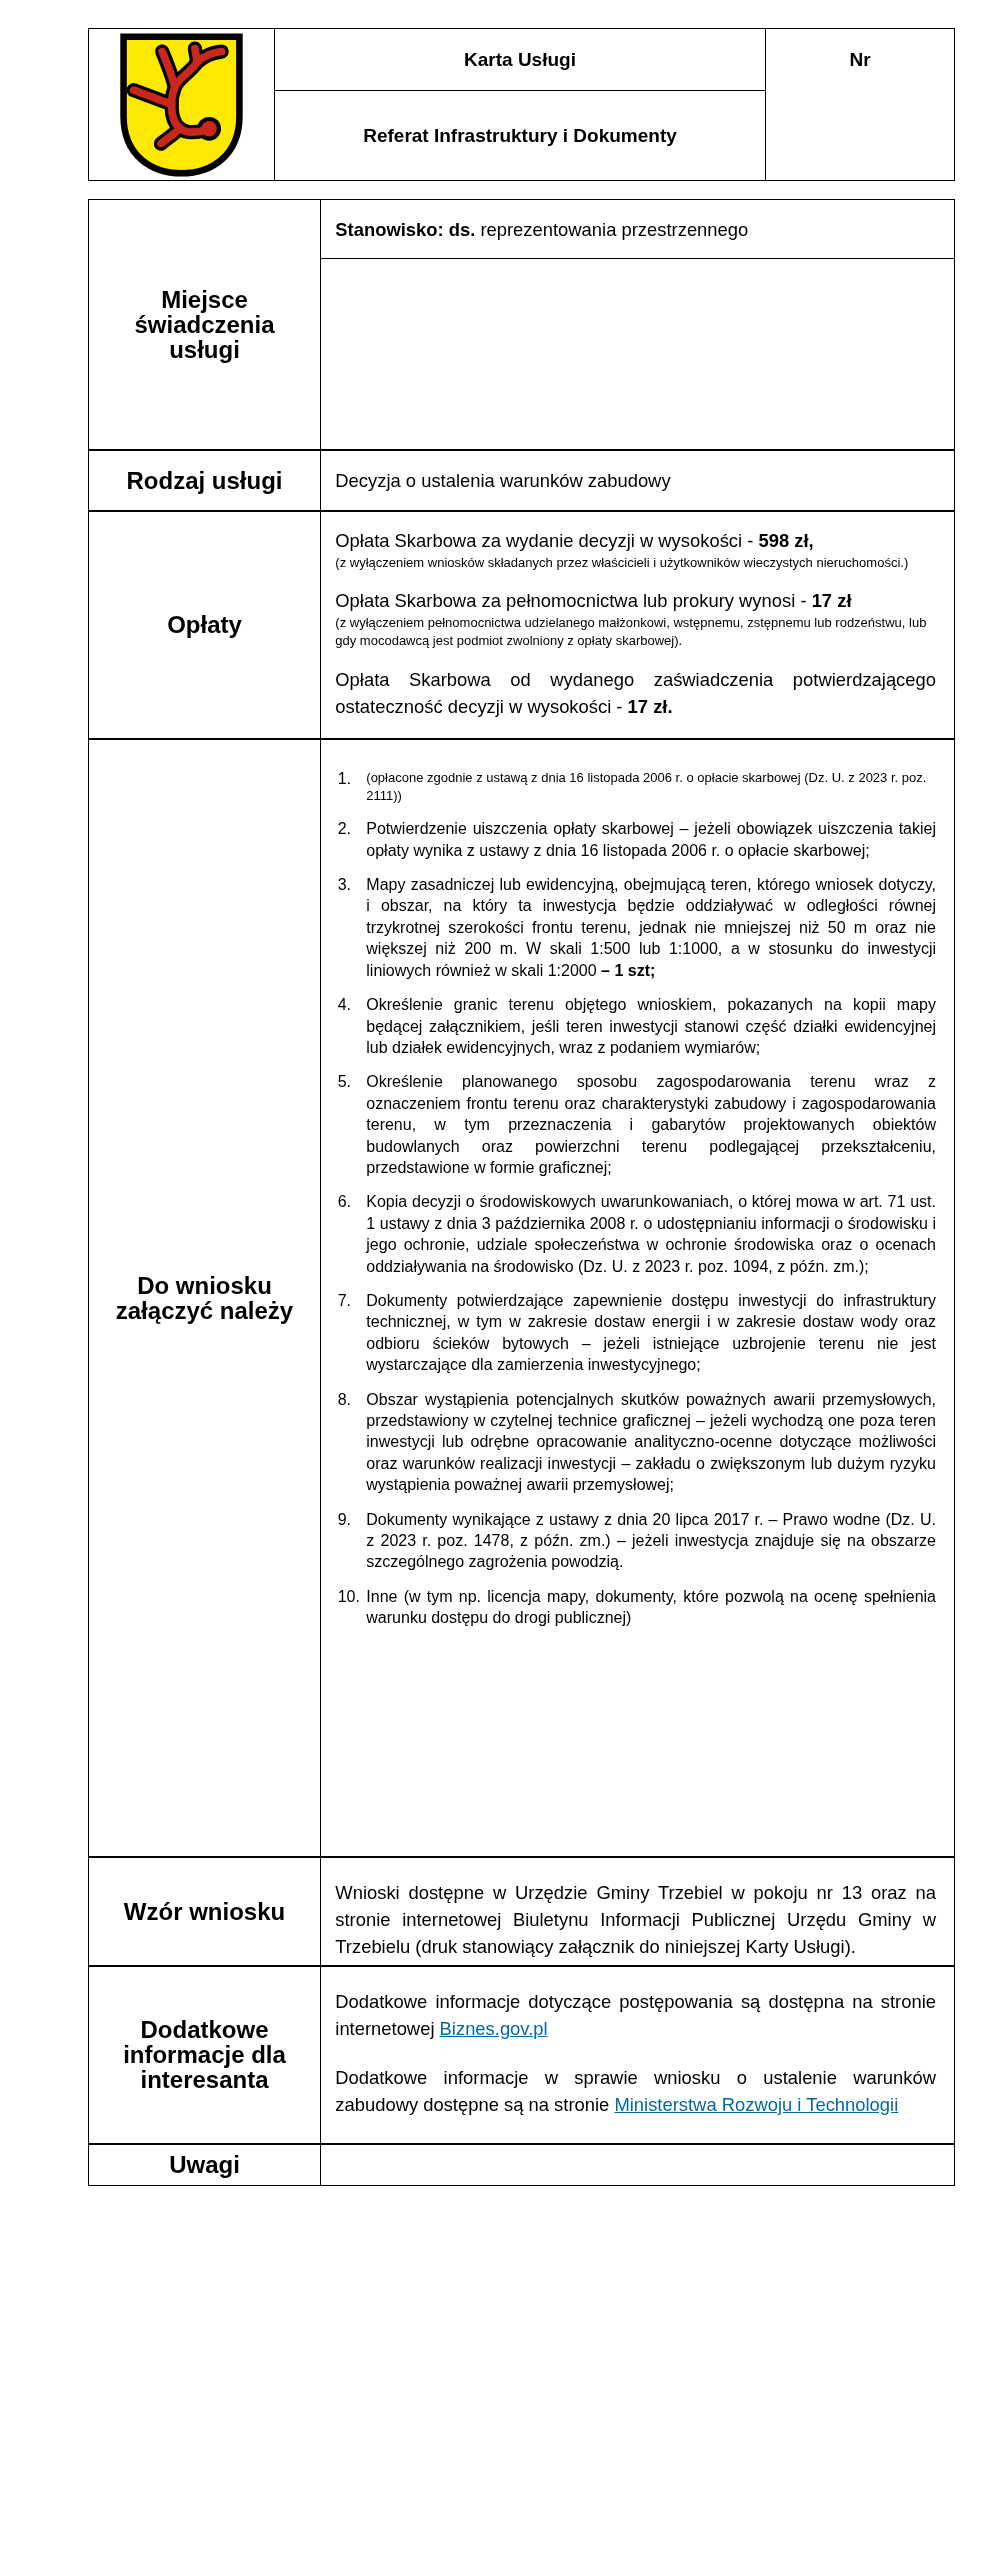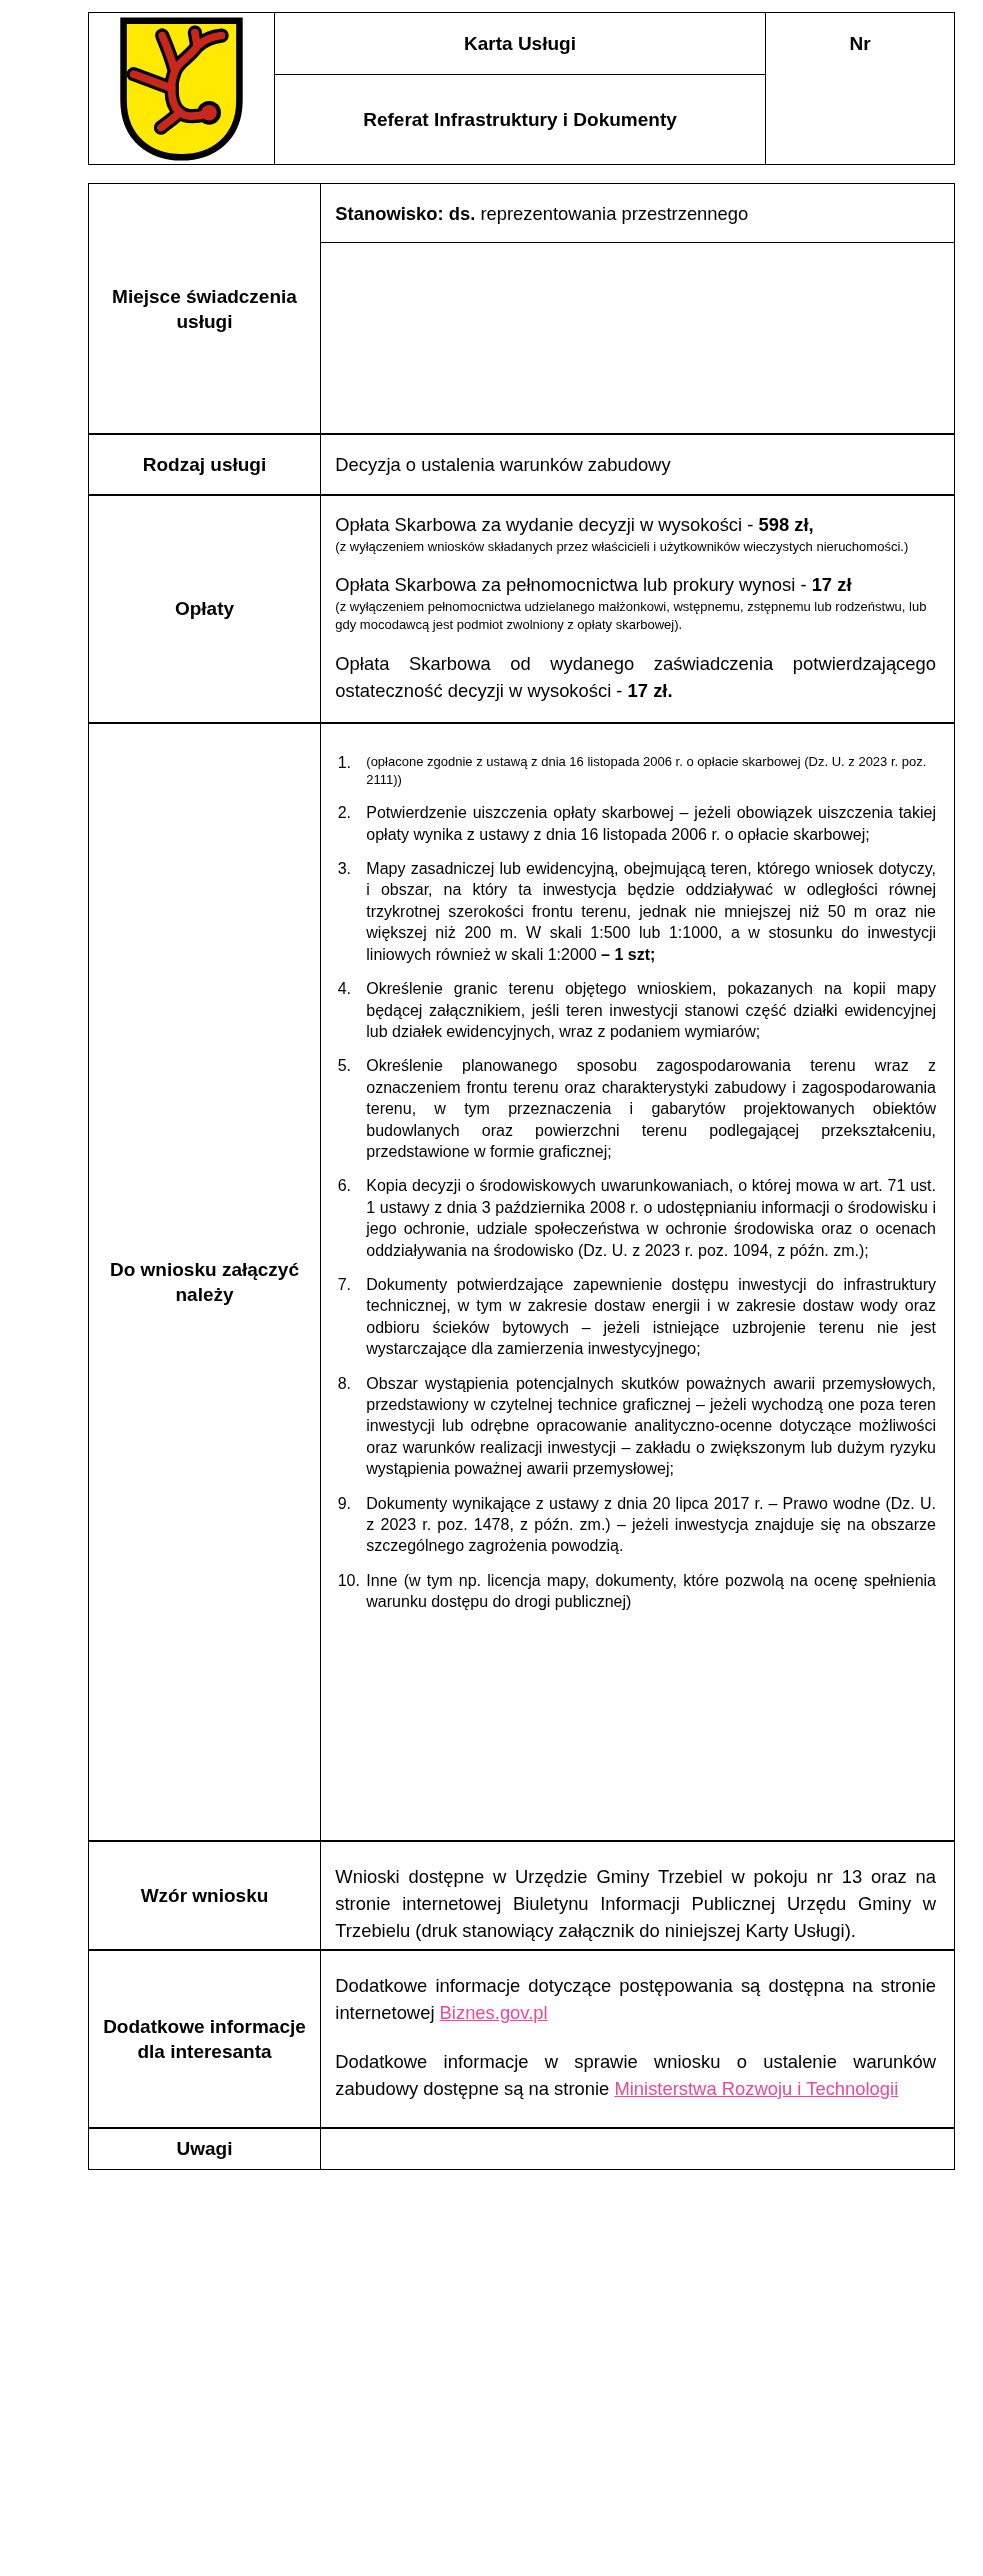--- a/index.html
+++ b/index.html
@@ -1,34 +1,34 @@
 <!DOCTYPE html>
 <html lang="pl" style="font-size:9.5px"><head>
 <meta charset="utf-8">
 <title>Karta Usługi</title>
 <style>
   html,body{margin:0;padding:0;}
   body{
     width:984px;height:2576px;position:relative;background:#ffffff;color:#000;
     font-family:"Liberation Sans","DejaVu Sans",sans-serif;overflow:hidden;
   }
-  .doc{position:absolute;left:59px;top:12px;width:867px;padding-left:29px;}
+  .doc{position:absolute;left:59px;top:28px;width:867px;padding-left:29px;}
 
   
   .htable{display:grid;grid-template-columns:186px 490px 1fr;grid-template-rows:62px 89px;border:1.8px solid #000;background:#fff;}
   .crest-cell{grid-column:1;grid-row:1/3;border-right:1.8px solid #000;display:flex;align-items:center;justify-content:center;}
   .title-cell{grid-column:2;grid-row:1;border-bottom:1.8px solid #000;display:flex;align-items:center;justify-content:center;font-weight:bold;font-size:19px;}
   .dept-cell{grid-column:2;grid-row:2;display:flex;align-items:center;justify-content:center;font-weight:bold;font-size:19px;}
   .nr-cell{grid-column:3;grid-row:1/3;border-left:1.8px solid #000;display:flex;justify-content:center;align-items:flex-start;padding-top:20px;font-weight:bold;font-size:19px;}
 
   
   .mtable{margin-top:18.4px;border:1.8px solid #000;background:#fff;}
   .row{display:grid;grid-template-columns:232px 1fr;border-top:2.4px solid #000;}
   .row:first-child{border-top:none;}
-  .lbl{border-right:1.8px solid #000;display:flex;align-items:center;justify-content:center;text-align:center;font-weight:bold;font-size:19px;line-height:25px;padding:4.8px 7.1px;box-sizing:border-box;}
+  .lbl{border-right:1.8px solid #000;display:flex;align-items:center;justify-content:center;text-align:center;font-weight:bold;font-size:24px;line-height:25px;padding:4.8px 7.1px;box-sizing:border-box;}
   .content{box-sizing:border-box;}
 
   .r-place{min-height:249px;}
   .r-service{min-height:59px;}
   .r-fees{min-height:212px;}
   .r-attach{min-height:1116px;}
   .r-form{min-height:102px;}
   .r-info{min-height:145px;}
   .r-notes{min-height:40px;}
 
@@ -49,21 +49,21 @@
   .intro{font-size:17px;line-height:24px;margin:0 0 21.4px;}
   .li{display:flex;margin-bottom:13px;}
   .num{width:31px;flex:none;font-size:16px;line-height:21.4px;padding-left:2.4px;box-sizing:border-box;}
   .li-body{flex:1;min-width:0;}
   .li-text{font-size:16px;line-height:21.4px;text-align:justify;}
   .li .fine{margin-top:1.2px;}
 
   .form-cell{padding:21.4px 18px 4.8px 14.3px;}
   .info-cell{padding:21.4px 18px 3.6px 14.3px;}
   .info-cell p{margin:0 0 21.4px;}
-  a.doc-link{color:#ec4899;text-decoration:underline;cursor:pointer;}
+  a.doc-link{color:#0369a1;text-decoration:underline;cursor:pointer;}
 </style>
 </head>
 <body>
 
 <div class="doc">
 
   <div class="htable">
     <div class="crest-cell">
       <svg width="123" height="144" viewBox="0 0 207 242" aria-hidden="true">
         <path d="M6,6 H201 V140 C201,206 154,236 103.5,236 C53,236 6,206 6,140 Z" fill="#FFE900" stroke="#000000" stroke-width="11"></path>

